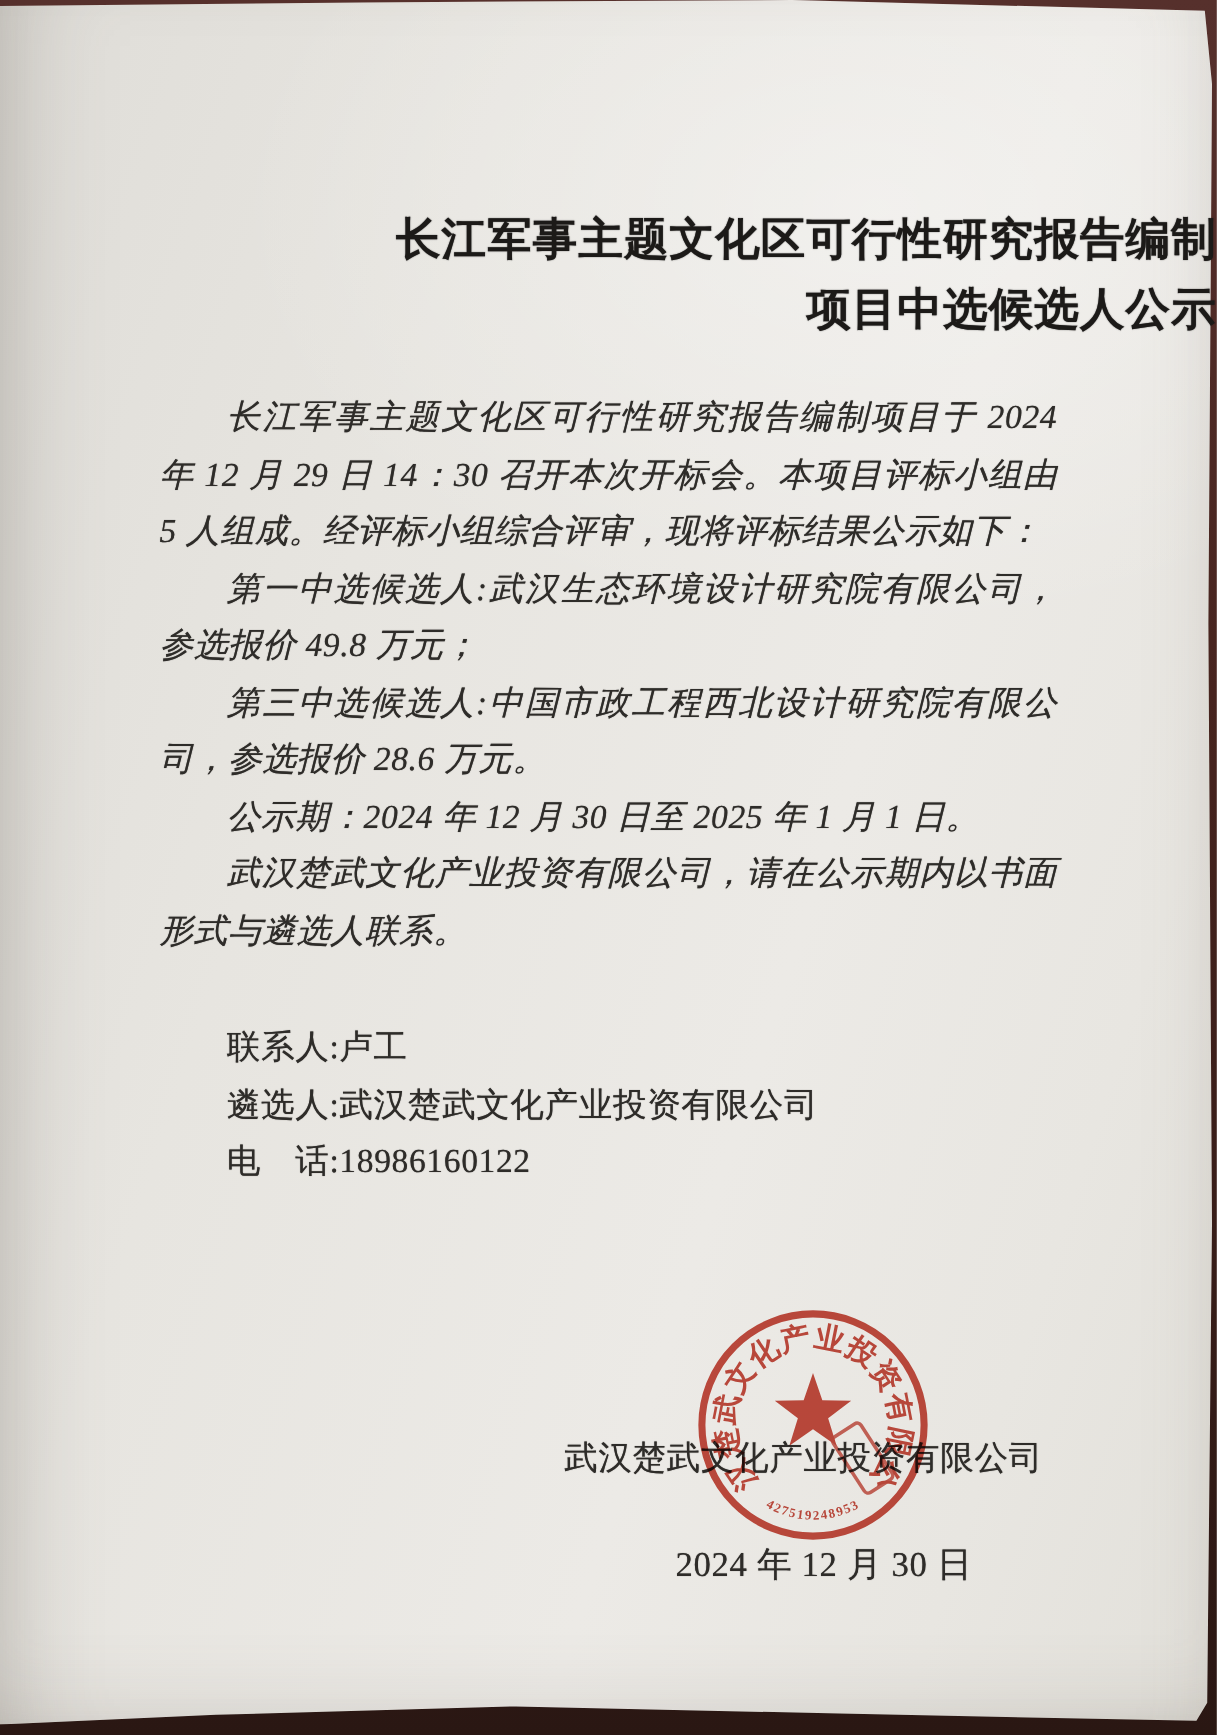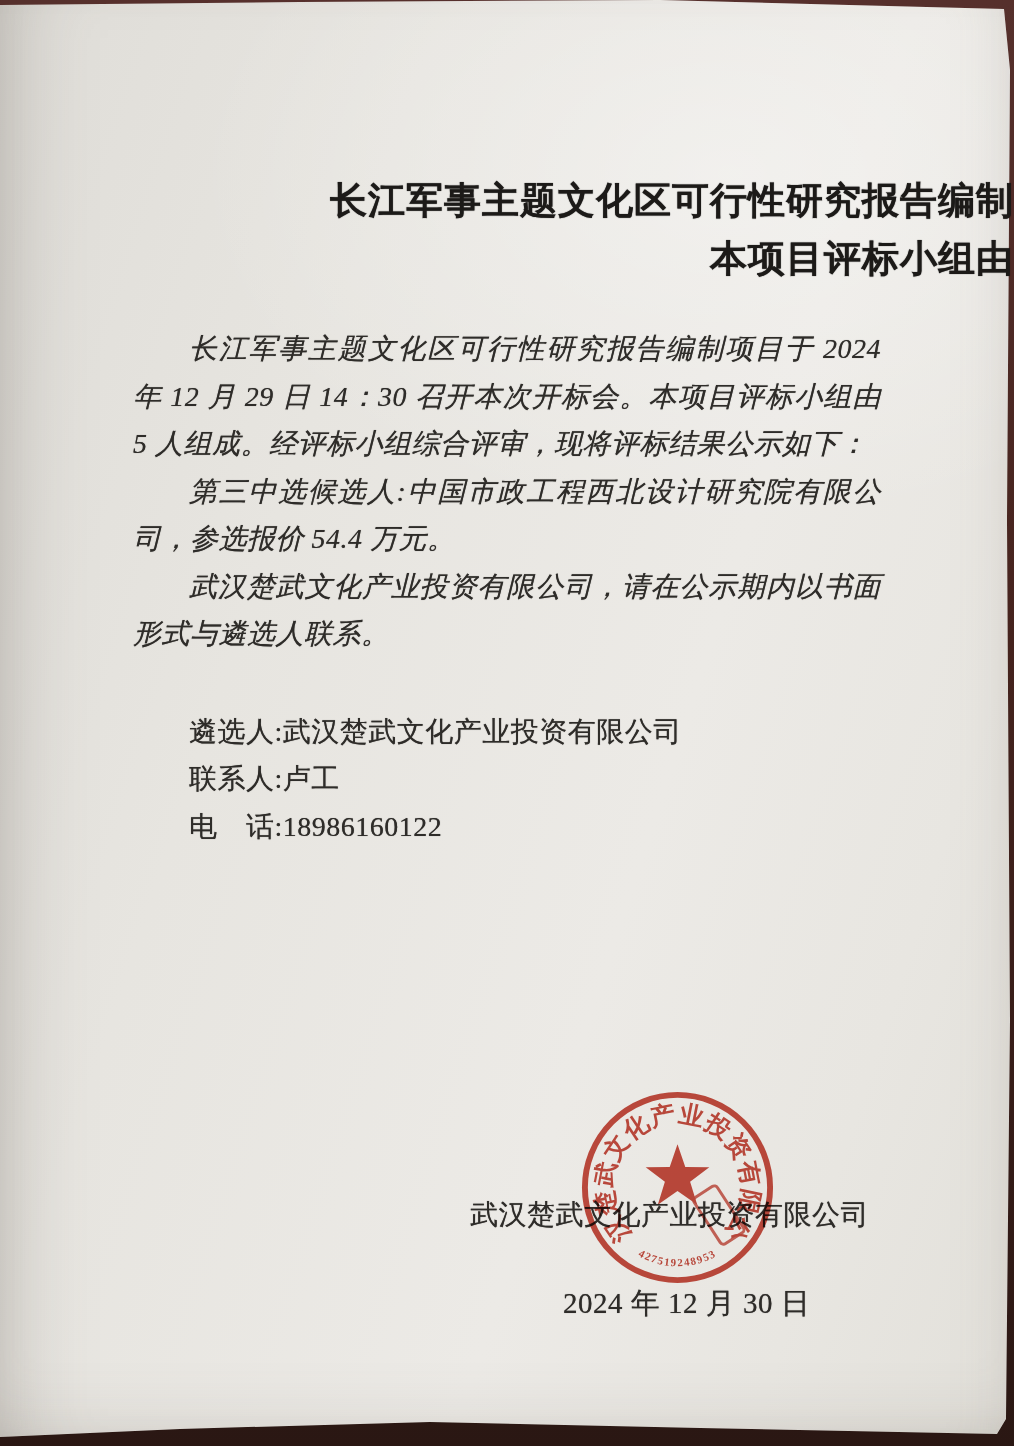--- a/index.html
+++ b/index.html
@@ -49,31 +49,33 @@
 </head>
 <body>
 
 <div class="photo">
   <div class="paper"></div>
 
   <div class="content">
 
     <div class="title">
       <div>长江军事主题文化区可行性研究报告编制</div>
-      <div>本项目评标小组由</div>
+      <div>项目中选候选人公示</div>
     </div>
 
     <div class="body-text">
       <p>长江军事主题文化区可行性研究报告编制项目于 2024 年 12 月 29 日 14：30 召开本次开标会。本项目评标小组由 5 人组成。经评标小组综合评审，现将评标结果公示如下：</p>
-      <p>第三中选候选人:中国市政工程西北设计研究院有限公司，参选报价 54.4 万元。</p>
+      <p>第一中选候选人:武汉生态环境设计研究院有限公司，参选报价 49.8 万元；</p>
+      <p>第三中选候选人:中国市政工程西北设计研究院有限公司，参选报价 28.6 万元。</p>
+      <p>公示期：2024 年 12 月 30 日至 2025 年 1 月 1 日。</p>
       <p>武汉楚武文化产业投资有限公司，请在公示期内以书面形式与遴选人联系。</p>
 
       <div class="contact">
+        <div>联系人:卢工</div>
         <div>遴选人:武汉楚武文化产业投资有限公司</div>
-        <div>联系人:卢工</div>
         <div>电　话:18986160122</div>
       </div>
     </div>
 
     <div class="signature-company">武汉楚武文化产业投资有限公司</div>
     <div class="signature-date">2024 年 12 月 30 日</div>
 
     <svg class="seal" viewBox="0 0 200 200" xmlns="http://www.w3.org/2000/svg">
       <defs>
         <path id="ringPath" d="M 62.1,154.1 A 66,66 0 1 1 137.9,154.1" fill="none"></path>

